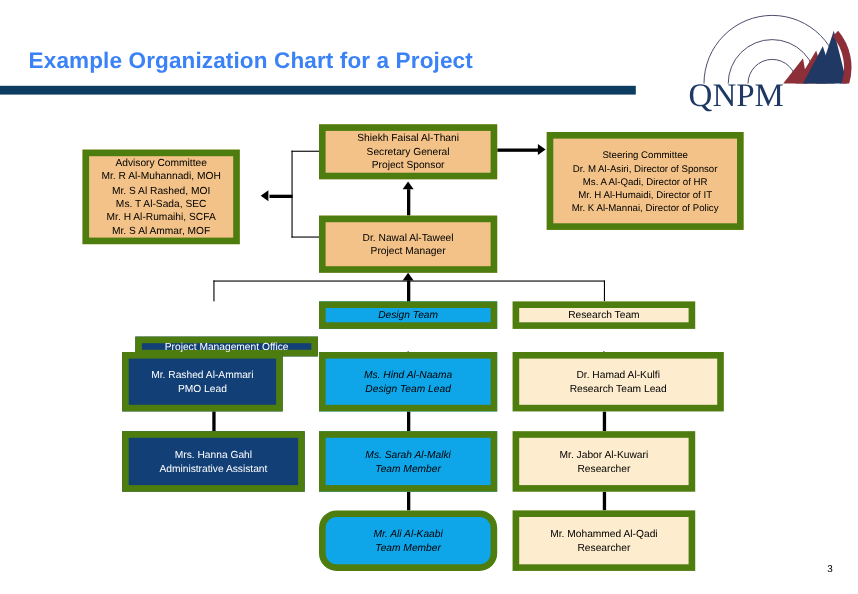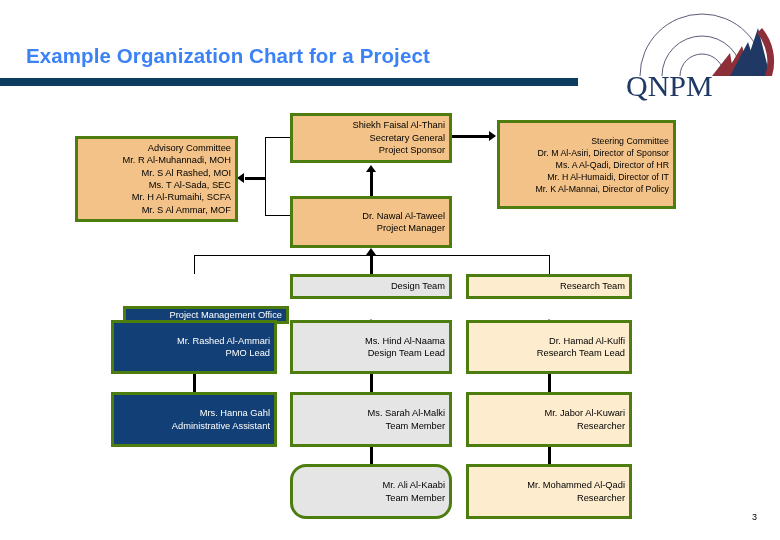--- a/index.html
+++ b/index.html
@@ -42,36 +42,36 @@
     left: 612px;
     top: 6px;
     width: 164px;
     height: 96px;
   }
   #logo svg { display: block; }
 
   
   .node {
     position: absolute;
-    border: 3px solid #4d7c0f;
+    border: 6px solid #4d7c0f;
     box-sizing: border-box;
     display: flex;
     flex-direction: column;
-    align-items: flex-end;
+    align-items: center;
     justify-content: center;
     text-align: center;
     font-size: 9.3px;
     line-height: 12.4px;
     padding: 2px 4px;
   }
   .node .line { display: block; white-space: nowrap; }
 
   .tan   { background: #f2c288; color: #000000; }
   .navy  { background: #123f75; color: #ffffff; }
-  .lblue { background: #e5e5e5; color: #000000; }
+  .lblue { background: #0ea5e9; color: #000000; font-style: italic; }
   .cream { background: #fdeccd; color: #000000; }
 
   
   .hline {
     position: absolute;
     background: #000000;
     height: 1px;
   }
   .vline {
     position: absolute;
@@ -159,21 +159,21 @@
 <div class="vline thick" style="left:370px; top:326px; height:20px;"></div>
 <div class="arrow-up" style="left:366px; top:319px;"></div>
 <div class="vline thick" style="left:370px; top:374px; height:18px;"></div>
 <div class="vline thick" style="left:370px; top:447px; height:17px;"></div>
 
 <div class="vline thick" style="left:548px; top:326px; height:20px;"></div>
 <div class="arrow-up" style="left:544px; top:319px;"></div>
 <div class="vline thick" style="left:548px; top:374px; height:18px;"></div>
 <div class="vline thick" style="left:548px; top:447px; height:17px;"></div>
 
-<div class="node tan" style="left:75px; top:136px; width:163px; height:86px;">
+<div class="node tan" style="left:75px; top:136px; width:143px; height:86px;">
   <span class="line">Advisory Committee</span>
   <span class="line">Mr. R Al-Muhannadi, MOH</span>
   <span class="line">Mr. S Al Rashed, MOI</span>
   <span class="line">Ms. T Al-Sada, SEC</span>
   <span class="line">Mr. H Al-Rumaihi, SCFA</span>
   <span class="line">Mr. S Al Ammar, MOF</span>
 </div>
 
 <div class="node tan" style="left:290px; top:113px; width:162px; height:50px;">
   <span class="line">Shiekh Faisal Al-Thani</span>
@@ -190,21 +190,21 @@
 </div>
 
 <div class="node tan" style="left:290px; top:196px; width:162px; height:52px;">
   <span class="line">Dr. Nawal Al-Taweel</span>
   <span class="line">Project Manager</span>
 </div>
 
 <div class="node navy" style="left:123px; top:274px; width:166px; height:18px;margin-top:32px;">
   <span class="line">Project Management Office</span>
 </div>
-<div class="node navy" style="left:111px; top:320px; width:166px; height:54px;">
+<div class="node navy" style="left:111px; top:320px; width:146px; height:54px;">
   <span class="line">Mr. Rashed Al-Ammari</span>
   <span class="line">PMO Lead</span>
 </div>
 <div class="node navy" style="left:111px; top:392px; width:166px; height:55px;">
   <span class="line">Mrs. Hanna Gahl</span>
   <span class="line">Administrative Assistant</span>
 </div>
 
 <div class="node lblue" style="left:290px; top:274px; width:162px; height:25px;">
   <span class="line">Design Team</span>
@@ -218,21 +218,21 @@
   <span class="line">Team Member</span>
 </div>
 <div class="node lblue" style="left:290px; top:464px; width:162px; height:55px;border-radius:16px;">
   <span class="line">Mr. Ali Al-Kaabi</span>
   <span class="line">Team Member</span>
 </div>
 
 <div class="node cream" style="left:466px; top:274px; width:166px; height:25px;">
   <span class="line">Research Team</span>
 </div>
-<div class="node cream" style="left:466px; top:320px; width:166px; height:54px;">
+<div class="node cream" style="left:466px; top:320px; width:192px; height:54px;">
   <span class="line">Dr. Hamad Al-Kulfi</span>
   <span class="line">Research Team Lead</span>
 </div>
 <div class="node cream" style="left:466px; top:392px; width:166px; height:55px;">
   <span class="line">Mr. Jabor Al-Kuwari</span>
   <span class="line">Researcher</span>
 </div>
 <div class="node cream" style="left:466px; top:464px; width:166px; height:55px;">
   <span class="line">Mr. Mohammed Al-Qadi</span>
   <span class="line">Researcher</span>

